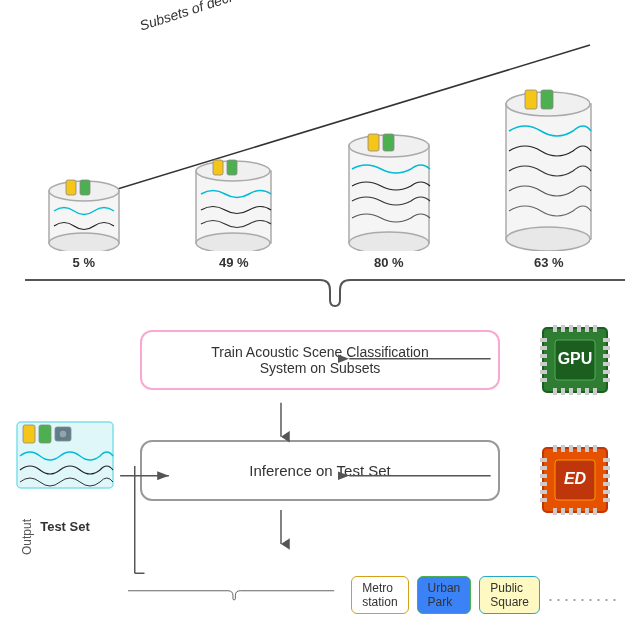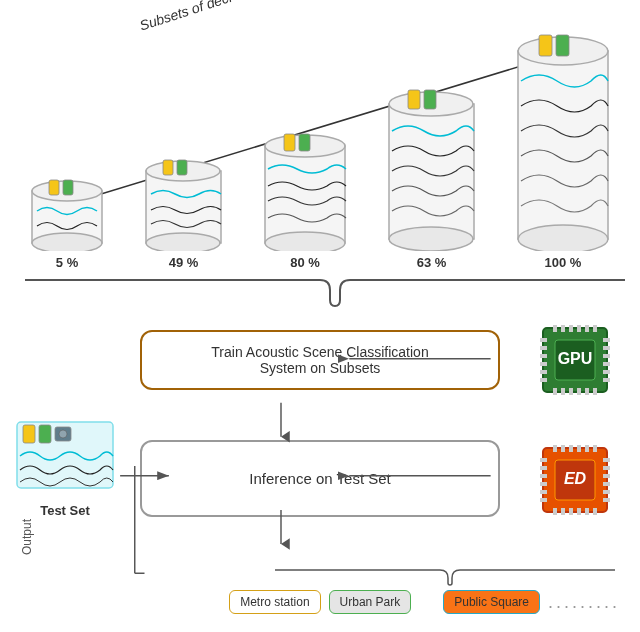--- a/index.html
+++ b/index.html
@@ -95,21 +95,21 @@
       bottom: 10px;
     }
 
     
     .train-box {
       position: absolute;
       top: 20px;
       left: 130px;
       right: 130px;
       padding: 12px 20px;
-      border: 2px solid #a16207;
+      border: 2px solid #f9a8d4;
       border-radius: 12px;
       text-align: center;
       font-size: 14px;
       color: #333;
       background: #fff;
     }
 
     
     .gpu-chip {
       position: absolute;
@@ -128,21 +128,21 @@
       height: 80px;
       font-style: italic;
     }
 
     
     .inference-box {
       position: absolute;
       top: 130px;
       left: 130px;
       right: 130px;
-      padding: 28px 20px;
+      padding: 20px 20px;
       border: 2px solid #999;
       border-radius: 12px;
       text-align: center;
       font-size: 15px;
       color: #333;
       background: #fff;
     }
 
     
     .test-set-area {
@@ -150,47 +150,46 @@
       top: 110px;
       left: 0;
       width: 110px;
       text-align: center;
     }
 
     .test-set-label {
       font-size: 13px;
       font-weight: bold;
       color: #333;
-      margin-top: 4px;
+      margin-top: 20px;
     }
 
     .tag {
       padding: 4px 10px;
       border-radius: 6px;
       font-size: 12px;
       border: 1.5px solid;
     }
 
     .tag-metro {
       border-color: #d4a017;
       color: #333;
       background: #fff;
     }
 
     .tag-urban {
       border-color: #4caf50;
       color: #333;
-      background: #e5e5e5;
+      background: #3b82f6;
     }
 
     .tag-public {
       border-color: #26a9c8;
       color: #333;
-      background: #f97316;
-      margin-left: 24px;
+      background: #fef9c3;
     }
 
     .dots {
       font-size: 18px;
       color: #999;
       letter-spacing: 3px;
     }
 
     
     .arrows-overlay {
@@ -288,38 +287,20 @@
             <path d="M8 45 Q24 35 40 45 Q56 55 72 45 Q83 35 90 45" fill="none" stroke="#00bcd4" stroke-width="1.5"></path>
             <path d="M8 65 Q24 55 40 65 Q56 75 72 65 Q83 55 90 65" fill="none" stroke="#222" stroke-width="1.2"></path>
             <path d="M8 85 Q24 75 40 85 Q56 95 72 85 Q83 75 90 85" fill="none" stroke="#333" stroke-width="1.2"></path>
             <path d="M8 105 Q24 95 40 105 Q56 115 72 105 Q83 95 90 105" fill="none" stroke="#555" stroke-width="1.2"></path>
             <path d="M8 125 Q24 115 40 125 Q56 135 72 125 Q83 115 90 125" fill="none" stroke="#666" stroke-width="1.2"></path>
           </svg>
         </div>
         <div class="cylinder-label">63 %</div>
       </div>
 
-      <div class="cylinder-item">
-        <div class="cylinder-wrap">
-          <svg class="cylinder-svg" width="100" height="220" viewBox="0 0 100 220">
-            <rect x="5" y="20" width="90" height="188" fill="#f5f5f5" stroke="#aaa" stroke-width="1.5"></rect>
-            <ellipse cx="50" cy="20" rx="45" ry="14" fill="#f0f0f0" stroke="#aaa" stroke-width="1.5"></ellipse>
-            <ellipse cx="50" cy="208" rx="45" ry="14" fill="#e8e8e8" stroke="#aaa" stroke-width="1.5"></ellipse>
-            <rect x="26" y="4" width="13" height="21" rx="2" fill="#f5c518" stroke="#888" stroke-width="0.8"></rect>
-            <rect x="43" y="4" width="13" height="21" rx="2" fill="#4caf50" stroke="#888" stroke-width="0.8"></rect>
-            <path d="M8 50 Q26 38 44 50 Q62 62 78 50 Q89 38 95 50" fill="none" stroke="#00bcd4" stroke-width="1.5"></path>
-            <path d="M8 75 Q26 63 44 75 Q62 87 78 75 Q89 63 95 75" fill="none" stroke="#222" stroke-width="1.2"></path>
-            <path d="M8 100 Q26 88 44 100 Q62 112 78 100 Q89 88 95 100" fill="none" stroke="#333" stroke-width="1.2"></path>
-            <path d="M8 125 Q26 113 44 125 Q62 137 78 125 Q89 113 95 125" fill="none" stroke="#555" stroke-width="1.2"></path>
-            <path d="M8 150 Q26 138 44 150 Q62 162 78 150 Q89 138 95 150" fill="none" stroke="#666" stroke-width="1.2"></path>
-            <path d="M8 175 Q26 163 44 175 Q62 187 78 175 Q89 163 95 175" fill="none" stroke="#777" stroke-width="1.2"></path>
-          </svg>
-        </div>
-        <div class="cylinder-label">100 %</div>
-      </div>
 
     </div>
 
     <svg style="position:absolute;bottom:-8px;left:5px;right:5px;width:620px;height:30px" viewBox="0 0 620 30">
       <path d="M10,2 L305,2 Q315,2 315,12 L315,22 Q315,28 320,28 Q325,28 325,22 L325,12 Q325,2 335,2 L610,2" fill="none" stroke="#555" stroke-width="2"></path>
     </svg>
 
   </div>
 
   <div class="bottom-section">
@@ -416,21 +397,21 @@
 
         <path d="M5 36 Q15 28 25 36 Q35 44 45 36 Q55 28 65 36 Q75 44 85 36 Q92 28 98 36" fill="none" stroke="#00bcd4" stroke-width="1.5"></path>
         <path d="M5 50 Q15 42 25 50 Q35 58 45 50 Q55 42 65 50 Q75 58 85 50 Q92 42 98 50" fill="none" stroke="#222" stroke-width="1.2"></path>
         <path d="M5 62 Q15 54 25 62 Q35 70 45 62 Q55 54 65 62 Q75 70 85 62 Q92 54 98 62" fill="none" stroke="#333" stroke-width="1"></path>
       </svg>
       <div class="test-set-label">Test Set</div>
     </div>
 
     <div style="position:absolute;bottom:55px;left:10px;font-size:12px;color:#555;writing-mode:vertical-rl;transform:rotate(180deg);height:60px;display:flex;align-items:center;justify-content:center;">Output</div>
 
-    <div style="position:absolute;bottom:8px;left:115px;right:10px;display:flex;flex-direction:column;align-items:flex-end;gap:4px;">
+    <div style="position:absolute;bottom:8px;left:115px;right:10px;display:flex;flex-direction:row;align-items:center;gap:4px;">
 
       <svg width="350" height="18" viewBox="0 0 350 18">
         <path d="M5,2 L170,2 Q178,2 178,10 L178,15 Q178,17 180,17 Q182,17 182,15 L182,10 Q182,2 190,2 L345,2" fill="none" stroke="#555" stroke-width="1.5"></path>
       </svg>
       <div style="display:flex;align-items:center;gap:8px;padding-left:10px;">
         <div class="tag tag-metro">
           <span>Metro station</span>
         </div>
         <div class="tag tag-urban">
           <span>Urban Park</span>

